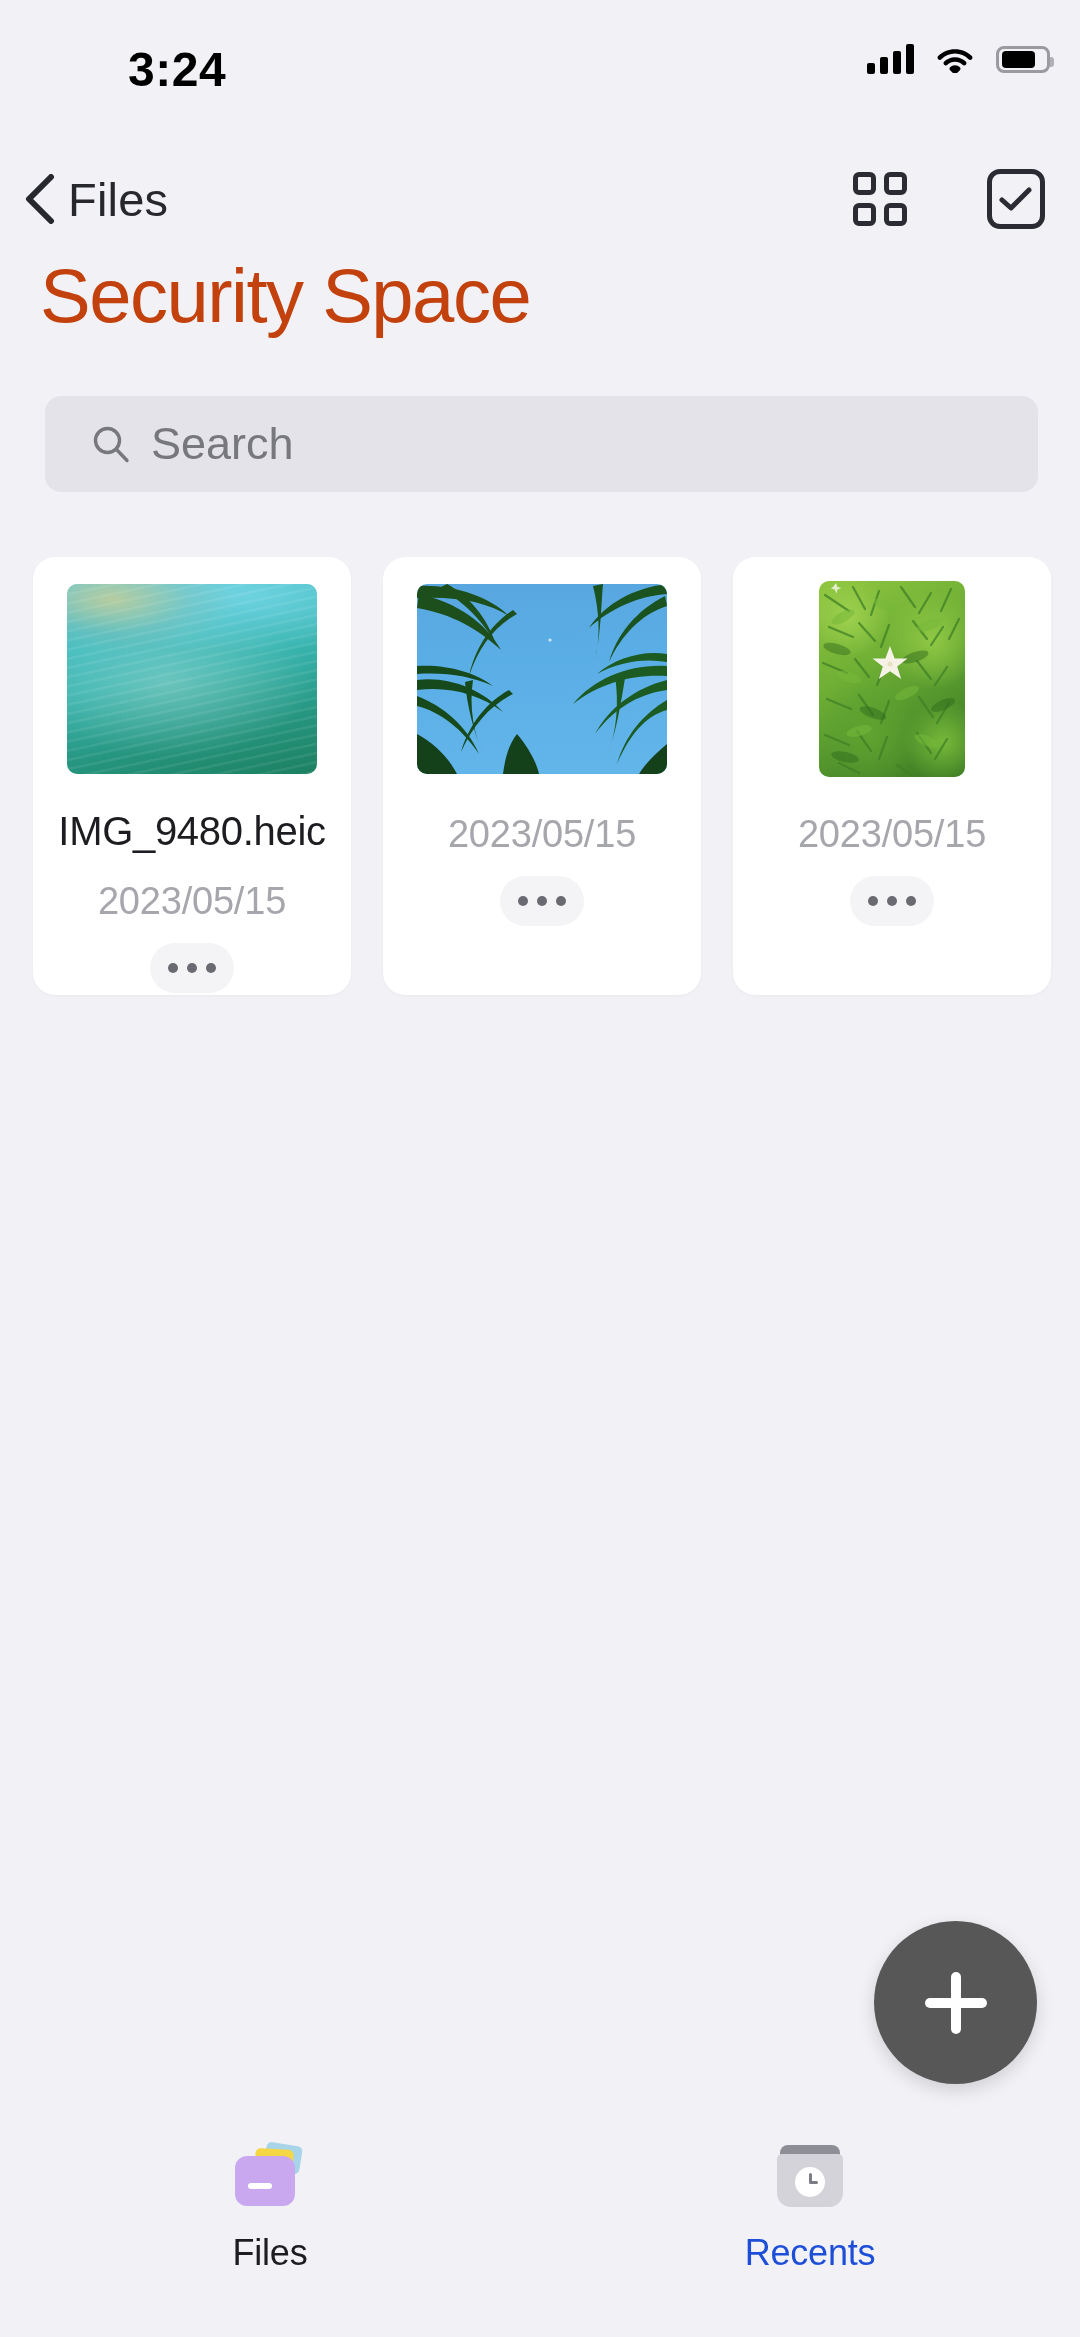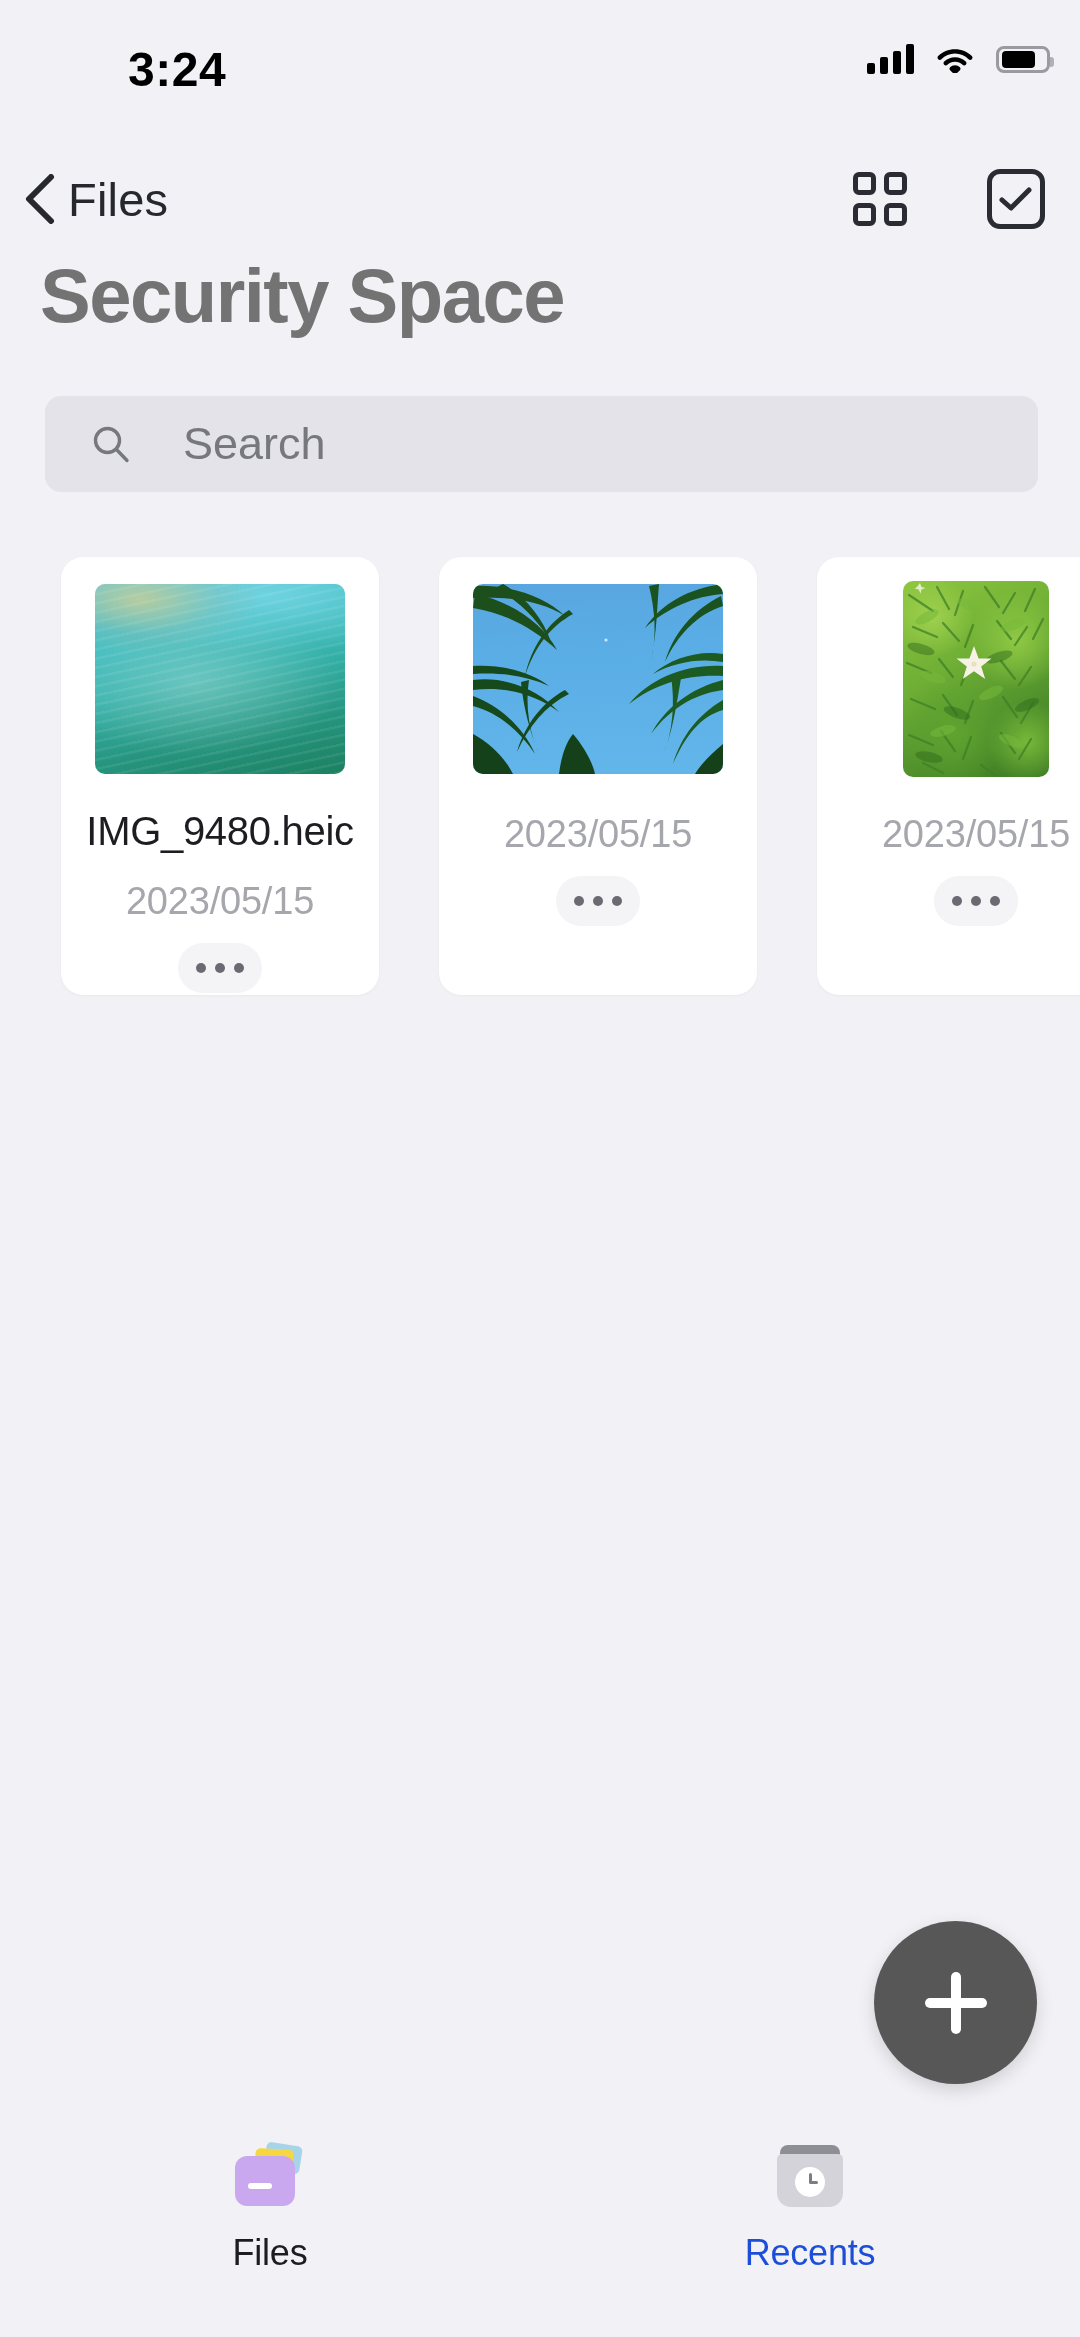--- a/index.html
+++ b/index.html
@@ -38,42 +38,41 @@
   .nav-back-label { font-size:47px; color:#27272e; font-weight:400; letter-spacing:0.2px; }
   .nav-actions { position:absolute; right:28px; top:8px; display:flex; align-items:center; gap:64px; }
   .icon-btn { width:72px; height:72px; display:flex; align-items:center; justify-content:center; }
   .grid-icon { width:54px; height:54px; display:grid; grid-template-columns:1fr 1fr; grid-template-rows:1fr 1fr; gap:8px; }
   .grid-icon span { border:5px solid #2b2b33; border-radius:6px; }
   .check-sq { width:58px; height:60px; border:5px solid #2b2b33; border-radius:13px; display:flex; align-items:center; justify-content:center; }
 
   
   .page-title {
     position:absolute; left:40px; top:258px;
-    font-size:76px; font-weight:700; color:#737373;
+    font-size:76px; font-weight:400; color:#c2410c;
     letter-spacing:-1.5px; line-height:1;
   }
 
   
   .search-bar {
     position:absolute; left:45px; top:396px;
     width:993px; height:96px;
     background:#e3e3e9; border-radius:16px;
-    display:flex; align-items:center; padding-left:46px;gap:32px;
+    display:flex; align-items:center; padding-left:46px;
   }
   .search-icon { width:40px; height:40px; margin-right:20px; flex:0 0 auto; }
   .search-placeholder { font-size:45px; color:#77777e; font-weight:400; }
 
   
   .file-grid { position:absolute; left:33px; top:557px; display:flex; gap:32px; }
   .file-card {
     width:318px; height:438px;
     background:#fff; border-radius:22px;
     display:flex; flex-direction:column; align-items:center;
     box-shadow:0 1px 3px rgba(0,0,0,0.04);
-    margin-left:28px;
   }
   .thumb-wrap { width:318px; height:230px; display:flex; align-items:center; justify-content:center; padding-top:14px; }
   .thumb { border-radius:10px; overflow:hidden; position:relative; }
   .thumb.land { width:250px; height:190px; }
   .thumb.port { width:146px; height:196px; }
 
   
   .art-ocean {
     width:100%; height:100%;
     background:

